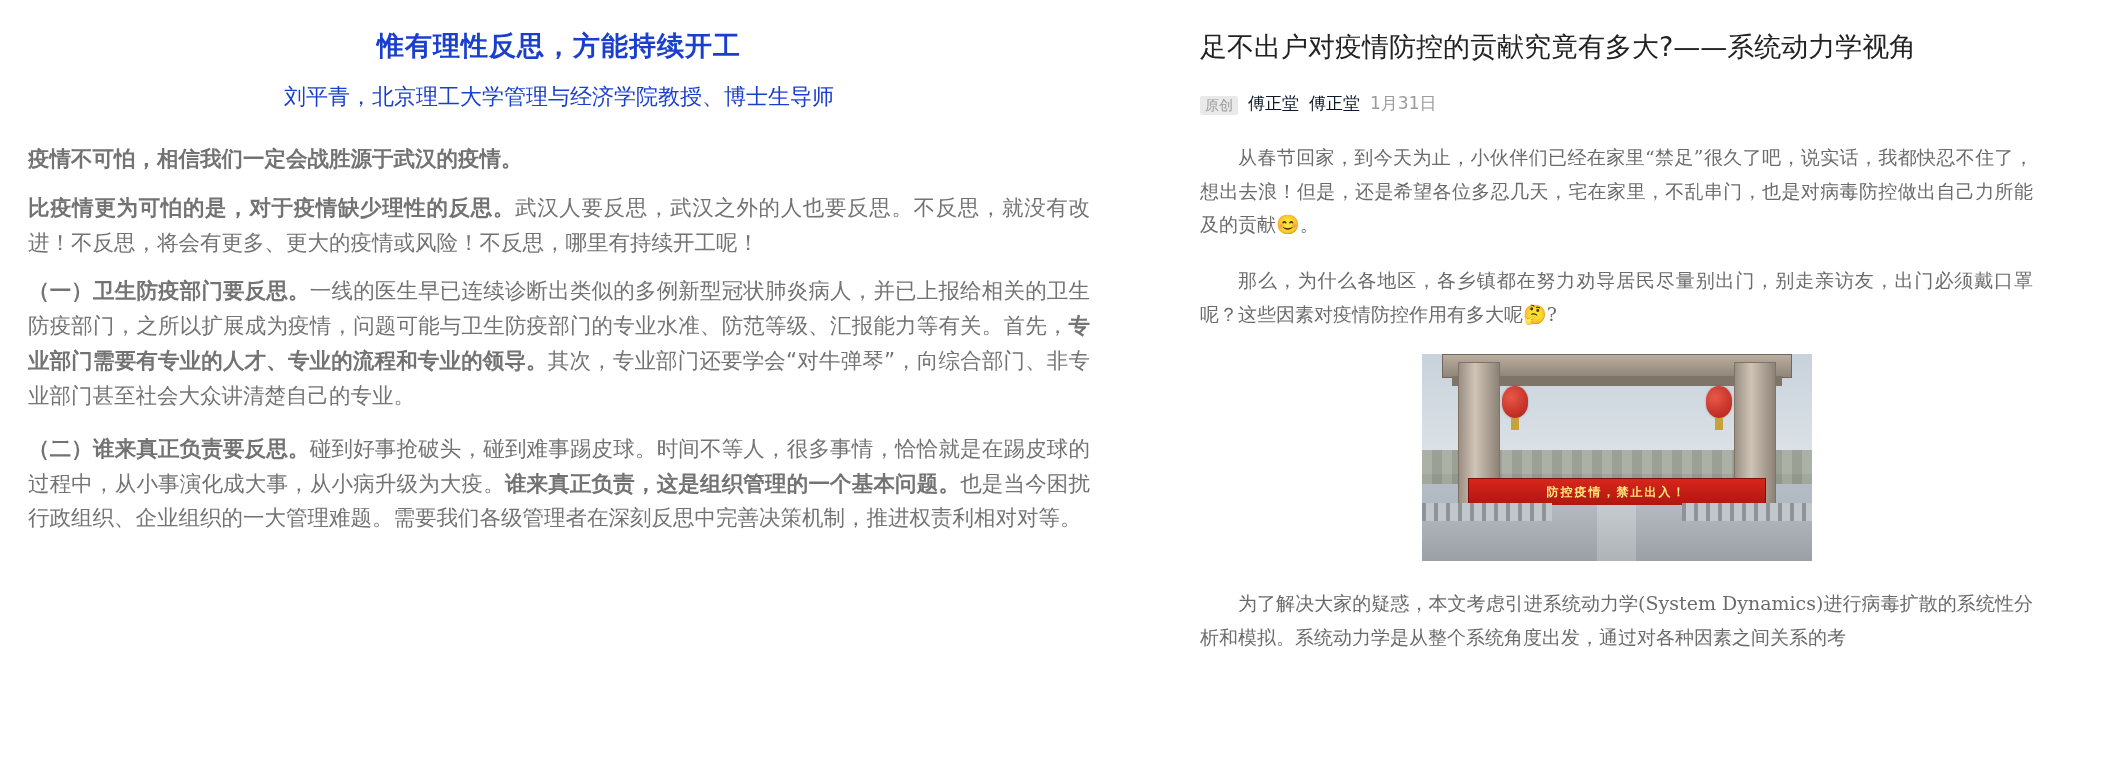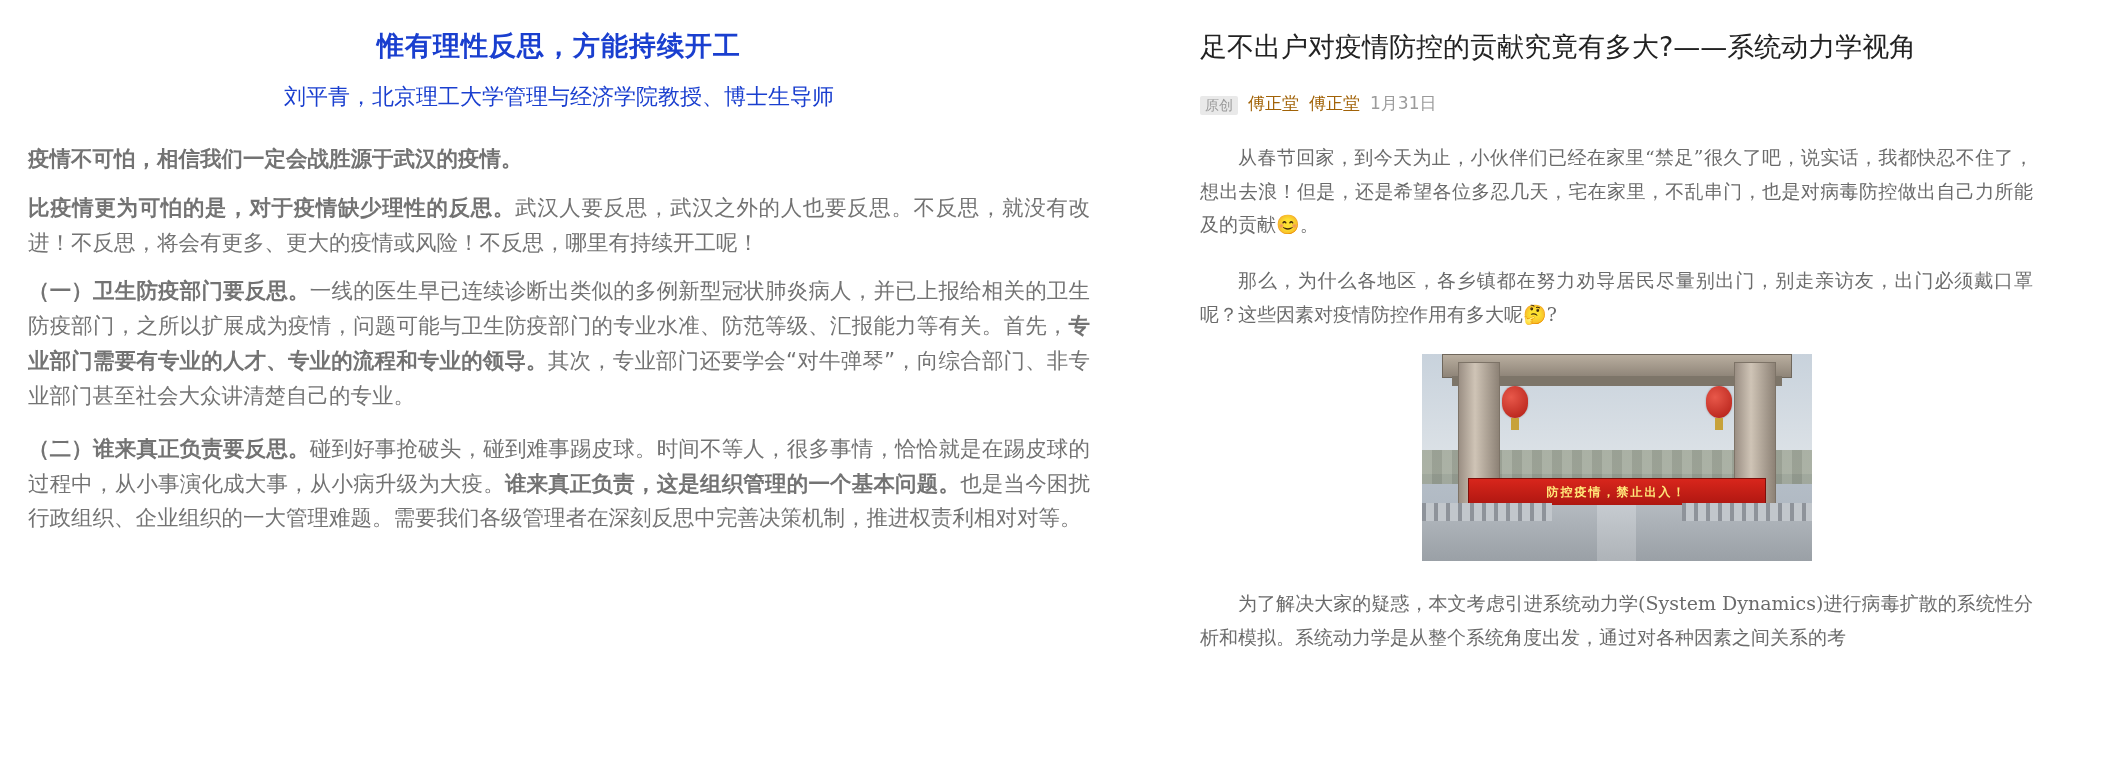--- a/index.html
+++ b/index.html
@@ -83,21 +83,21 @@
     display: inline-block;
     background: #e9e9e9;
     color: #9a9a9a;
     font-size: 14px;
     padding: 2px 5px 3px 5px;
     border-radius: 2px;
     line-height: 1;
     font-family: "DejaVu Sans", "Liberation Sans", sans-serif;
   }
   .meta-link {
-    color: #a16207;
+    color: #0f172a;
     font-size: 17px;
     font-family: Liberation Mono, monospace;
   }
   .meta-date {
     color: #9b9b9b;
     font-size: 17px;
     font-family: "DejaVu Sans", "Liberation Sans", sans-serif;
   }
   .right-body {
     margin-top: 26px;

